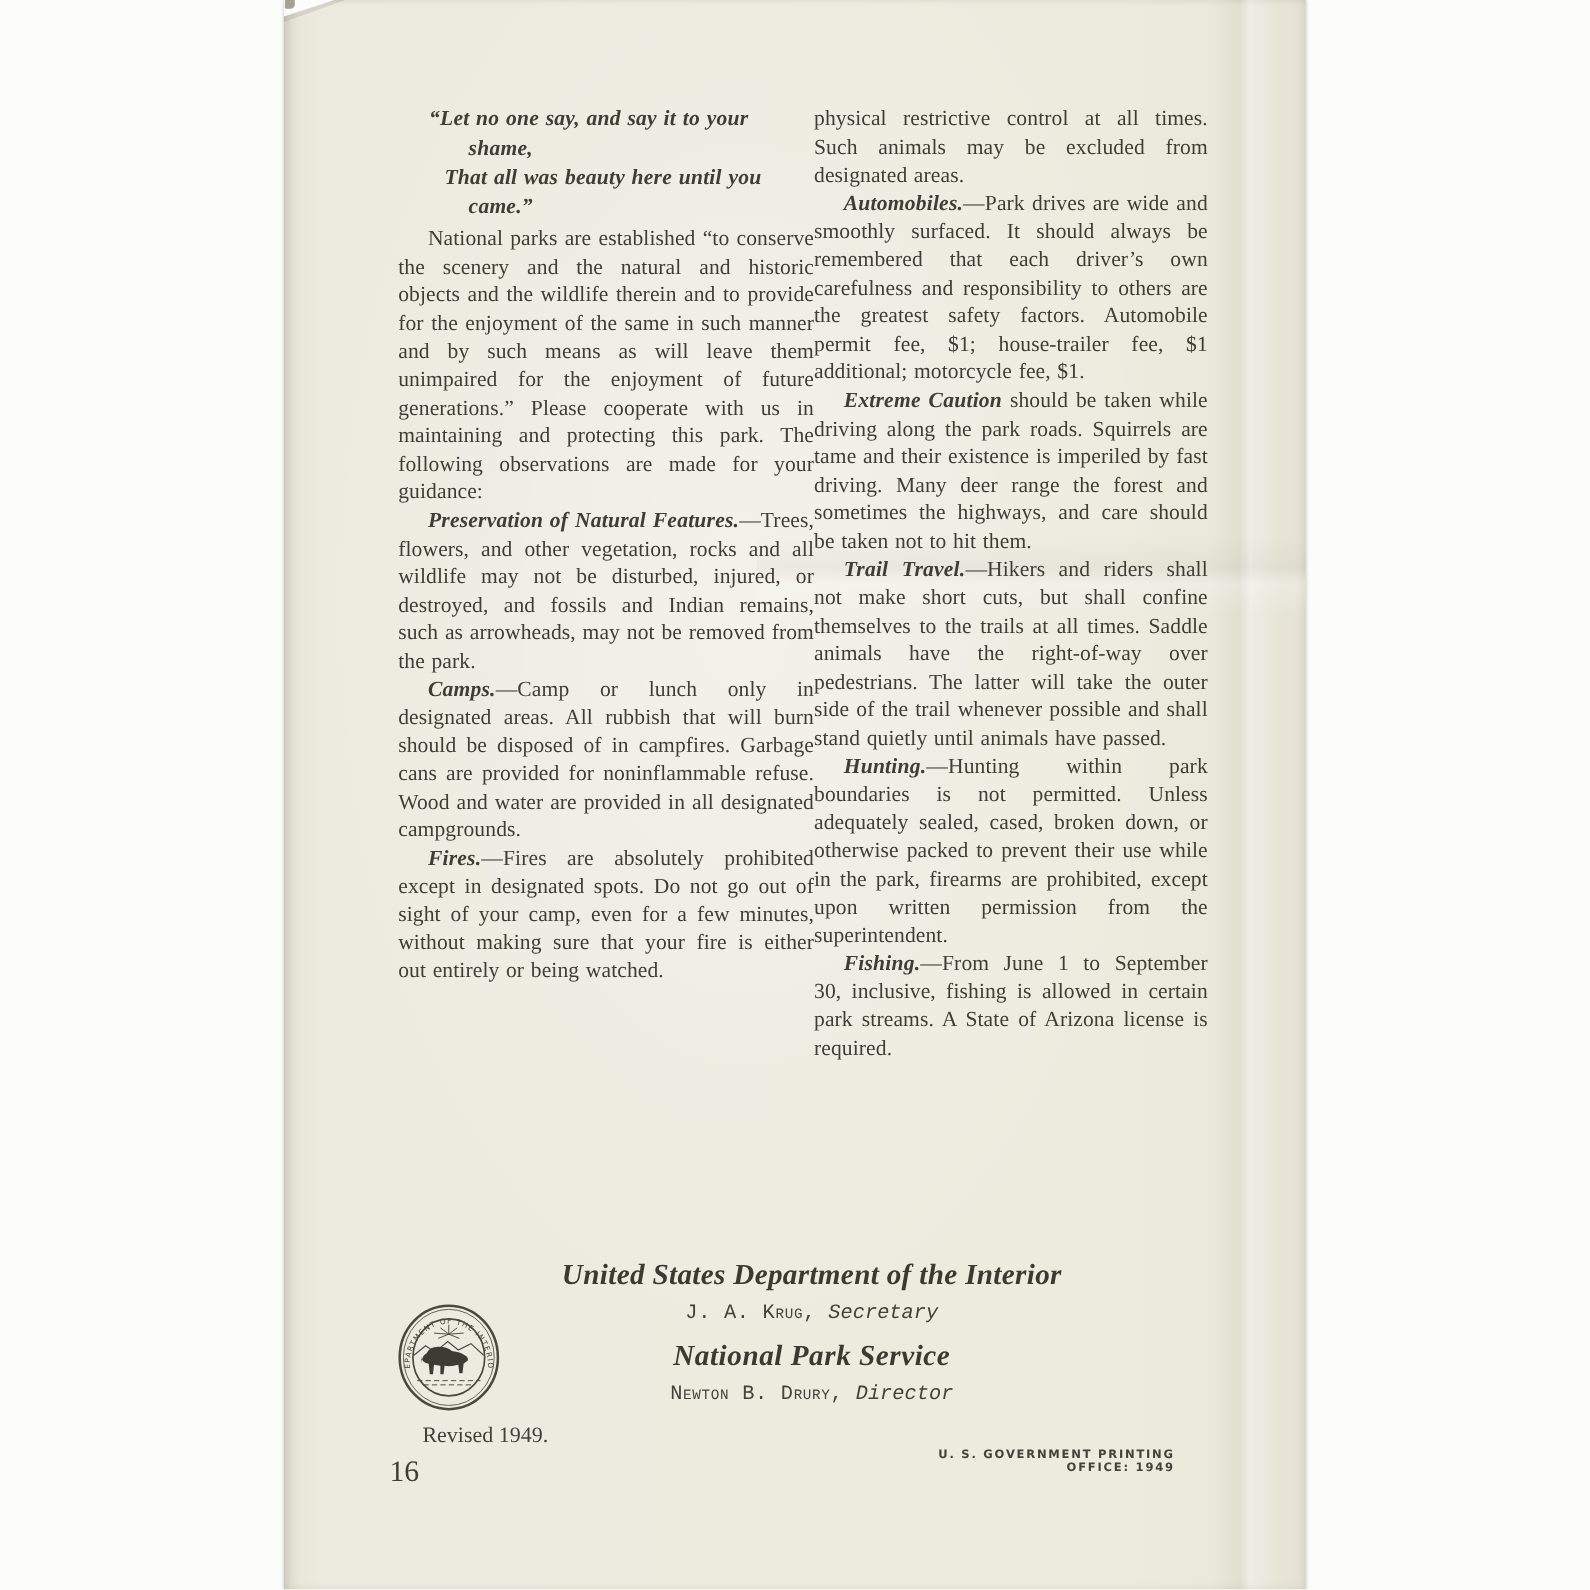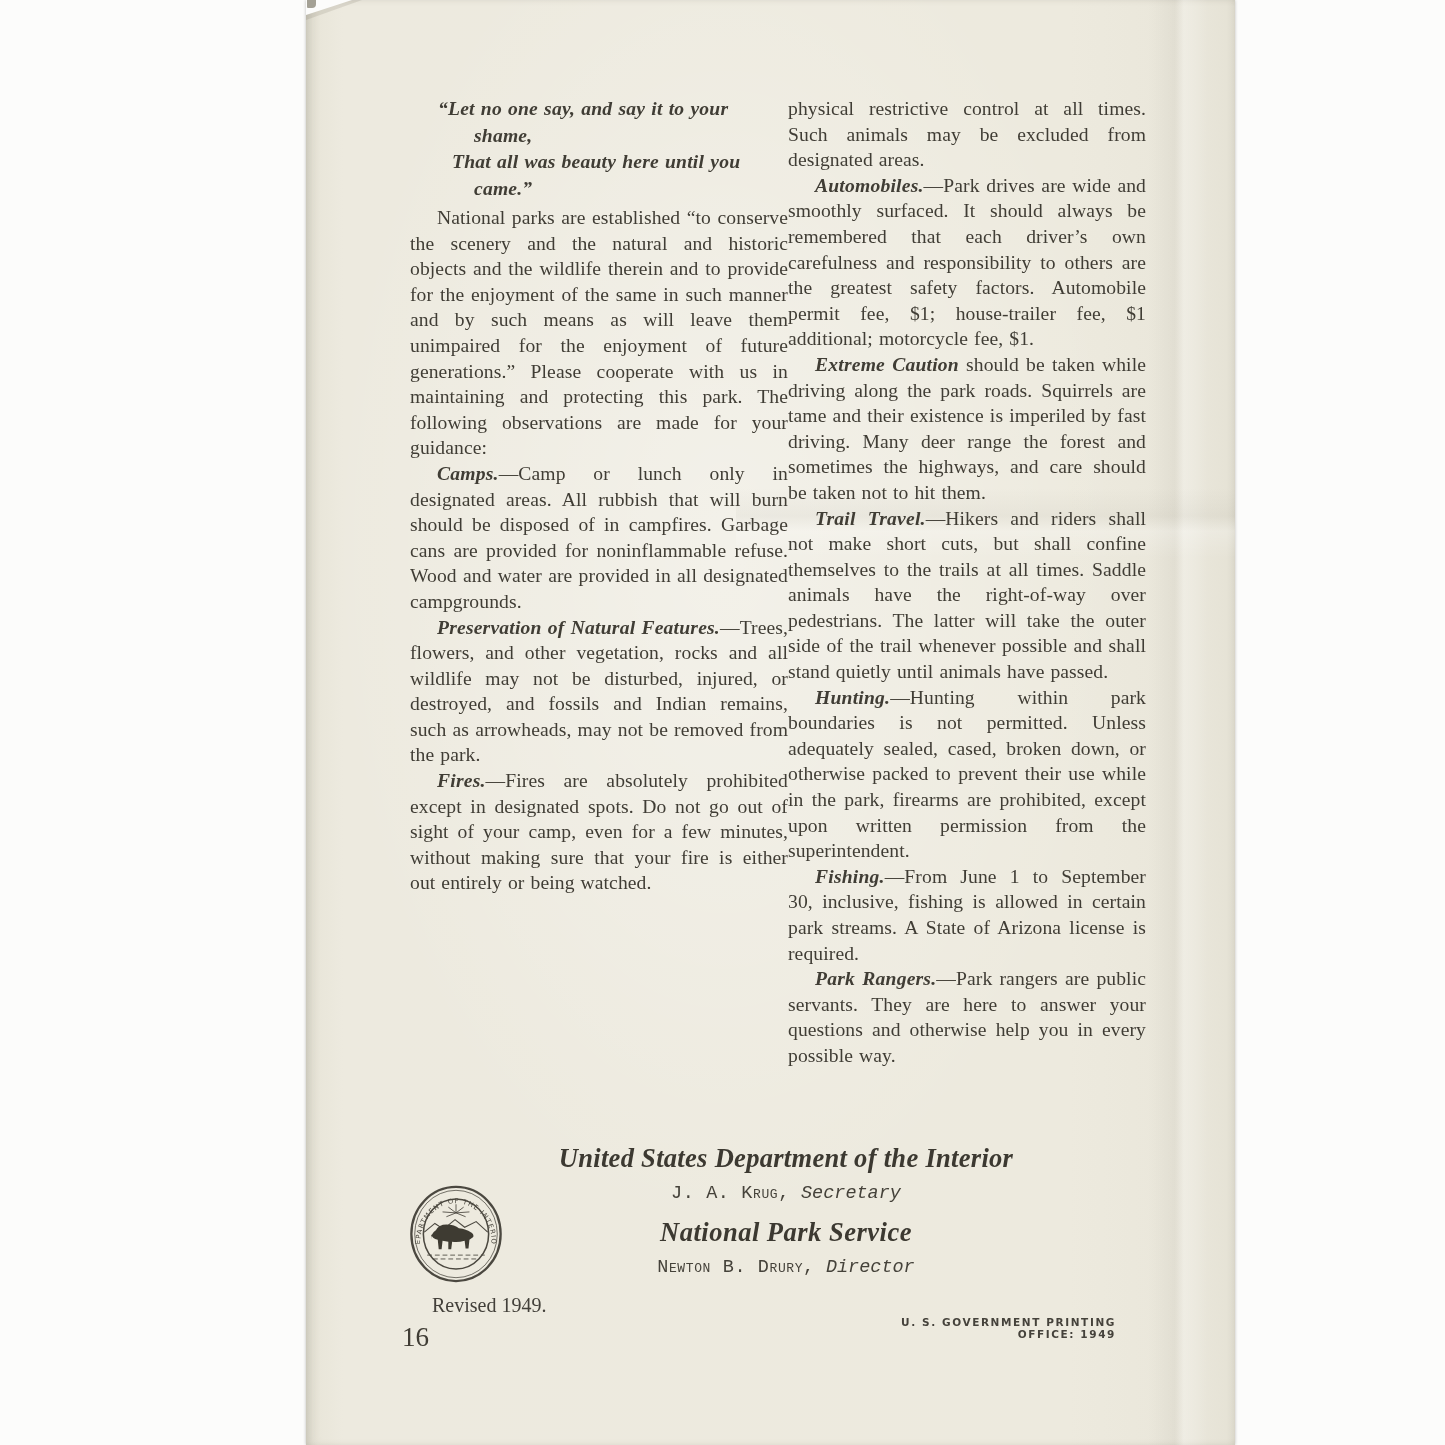--- a/index.html
+++ b/index.html
@@ -10,21 +10,20 @@
     font-family:"Liberation Serif", serif;
   }
   
   .page {
     position:absolute; left:258px; top:0; width:929px; height:1445px;
     background:
       radial-gradient(ellipse at 45% 38%, rgba(255,255,255,0.35) 0%, rgba(255,255,255,0) 55%),
       linear-gradient(90deg, #e7e4d7 0%, #edeadf 4%, #edeade 82%, #e9e6da 96%, #e5e2d5 100%);
     box-shadow: 0 0 3px rgba(0,0,0,0.25), inset 8px 0 14px -8px rgba(60,55,40,0.30), inset -5px 0 10px -6px rgba(60,55,40,0.18);
     color:#403d35;
-    margin-left:48px;
   }
   .crease-v {
     position:absolute; top:0; left:842px; width:60px; height:100%;
     background:linear-gradient(90deg, rgba(0,0,0,0) 0%, rgba(90,85,70,0.06) 45%, rgba(255,255,255,0.25) 60%, rgba(0,0,0,0) 100%);
   }
   .crease-h {
     position:absolute; top:488px; left:430px; width:499px; height:70px;
     background:linear-gradient(180deg, rgba(0,0,0,0) 0%, rgba(90,85,70,0.05) 40%, rgba(255,255,255,0.22) 62%, rgba(0,0,0,0) 100%);
   }
   .fold-shadow {
@@ -86,33 +85,32 @@
     <div class="corner-speck"></div>
 
     <div class="col col-left">
       <div class="quote">
         <div class="ql1">“Let no one say, and say it to your</div>
         <div class="ql2">shame,</div>
         <div class="ql3">That all was beauty here until you</div>
         <div class="ql4">came.”</div>
       </div>
       <p class="indent"><span>National parks are established “to conserve the scenery and the natural and historic objects and the wildlife therein and to provide for the enjoyment of the same in such manner and by such means as will leave them unimpaired for the enjoyment of future generations.”  Please cooperate with us in maintaining and protecting this park.  The following observations are made for your guidance:</span></p>
+      <p class="indent"><span class="lead">Preservation of Natural Features.</span><span>—Trees, flowers, and other vegetation, rocks and all wildlife may not be disturbed, injured, or destroyed, and fossils and Indian remains, such as arrowheads, may not be removed from the park.</span></p>
       <p class="indent"><span class="lead">Camps.</span><span>—Camp or lunch only in designated areas.  All rubbish that will burn should be disposed of in campfires.  Garbage cans are provided for noninflammable refuse.  Wood and water are provided in all designated campgrounds.</span></p>
-      <p class="indent"><span class="lead">Preservation of Natural Features.</span><span>—Trees, flowers, and other vegetation, rocks and all wildlife may not be disturbed, injured, or destroyed, and fossils and Indian remains, such as arrowheads, may not be removed from the park.</span></p>
       <p class="indent"><span class="lead">Fires.</span><span>—Fires are absolutely prohibited except in designated spots.  Do not go out of sight of your camp, even for a few minutes, without making sure that your fire is either out entirely or being watched.</span></p>
     </div>
 
     <div class="col col-right">
       <p><span>physical restrictive control at all times. Such animals may be excluded from designated areas.</span></p>
       <p class="indent"><span class="lead">Automobiles.</span><span>—Park drives are wide and smoothly surfaced.  It should always be remembered that each driver’s own carefulness and responsibility to others are the greatest safety factors. Automobile permit fee, $1; house-trailer fee, $1 additional; motorcycle fee, $1.</span></p>
       <p class="indent"><span class="lead">Extreme Caution</span><span> should be taken while driving along the park roads. Squirrels are tame and their existence is imperiled by fast driving.  Many deer range the forest and sometimes the highways, and care should be taken not to hit them.</span></p>
       <p class="indent"><span class="lead">Trail Travel.</span><span>—Hikers and riders shall not make short cuts, but shall confine themselves to the trails at all times.  Saddle animals have the right-of-way over pedestrians.  The latter will take the outer side of the trail whenever possible and shall stand quietly until animals have passed.</span></p>
       <p class="indent"><span class="lead">Hunting.</span><span>—Hunting within park boundaries is not permitted.  Unless adequately sealed, cased, broken down, or otherwise packed to prevent their use while in the park, firearms are prohibited, except upon written permission from the superintendent.</span></p>
       <p class="indent"><span class="lead">Fishing.</span><span>—From June 1 to September 30, inclusive, fishing is allowed in certain park streams.  A State of Arizona license is required.</span></p>
-      <p class="indent"><span class="lead">Park Rangers.</span><span>—Park rangers are public servants.  They are here to answer your questions and otherwise help you in every possible way.</span></p>
     </div>
 
     <svg class="seal" width="96" height="100" viewBox="0 0 100 104">
       <ellipse cx="50" cy="52" rx="46.5" ry="49" fill="none" stroke="#4b4840" stroke-width="2.4"></ellipse>
       <ellipse cx="50" cy="52" rx="43" ry="45.5" fill="none" stroke="#4b4840" stroke-width="0.8"></ellipse>
       <ellipse cx="50" cy="52" rx="34" ry="36.5" fill="none" stroke="#4b4840" stroke-width="1.6"></ellipse>
       <defs>
         <path id="sealArc" d="M 13 60 A 37 40 0 1 1 87 60" fill="none"></path>
       </defs>
       <text font-family="DejaVu Sans, sans-serif" font-size="7" letter-spacing="1.1" fill="#45423a">

